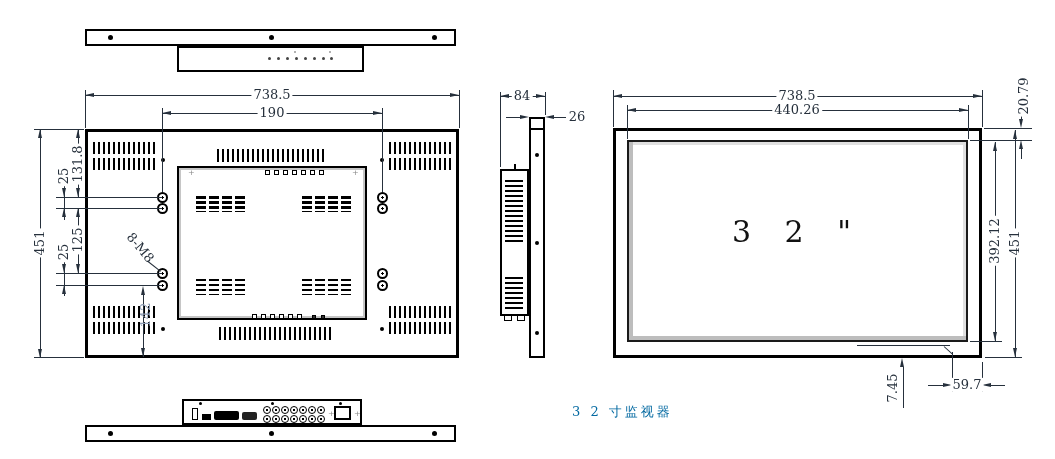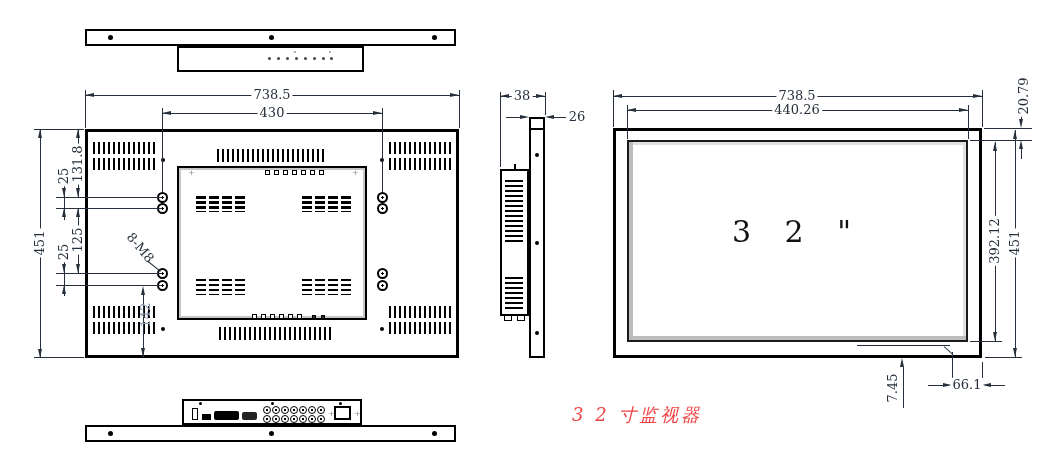--- a/index.html
+++ b/index.html
@@ -9,21 +9,21 @@
   .thick{border-width:3px;}
   .ln{position:absolute;background:#26303c;}
   .geo{background:#000;}
   .dlab{position:absolute;font-size:13px;color:#26303c;background:#fff;padding:0 2px;
         white-space:nowrap;transform:translate(-50%,-50%);line-height:1.1;z-index:5;}
   .dlab.v{transform:translate(-50%,-50%) rotate(-90deg);}
   .dlab.nobg{background:transparent;}
   .dlab.faded{color:#8d9cb5;}
   .dlab.callout{transform:translate(-50%,-50%) rotate(50deg);background:transparent;}
   .big{position:absolute;font-size:30px;letter-spacing:12px;color:#111;text-align:center;}
-  .cap{position:absolute;font-size:18px;letter-spacing:3px;color:#ef4444;font-style:italic;}
+  .cap{position:absolute;font-size:13px;letter-spacing:3px;color:#0369a1;}
   .ar{position:absolute;width:0;height:0;border-style:solid;z-index:4;}
   .ar-l{border-width:2.5px 9px 2.5px 0;border-color:transparent #26303c transparent transparent;}
   .ar-r{border-width:2.5px 0 2.5px 9px;border-color:transparent transparent transparent #26303c;}
   .ar-u{border-width:0 2.5px 9px 2.5px;border-color:transparent transparent #26303c transparent;}
   .ar-d{border-width:9px 2.5px 0 2.5px;border-color:#26303c transparent transparent transparent;}
   .vent{position:absolute;background:repeating-linear-gradient(90deg,#000 0 2px,transparent 2px 5px);}
   .vent-h{position:absolute;background:repeating-linear-gradient(180deg,#000 0 2px,transparent 2px 5px);}
   .slots{position:absolute;display:flex;gap:3px;}
   .slots i{width:10px;height:16px;background:repeating-linear-gradient(180deg,#000 0 2.5px,transparent 2.5px 5px);}
   .hole{position:absolute;width:7px;height:7px;border:2px solid #000;border-radius:50%;
@@ -135,21 +135,21 @@
     <div class="ln" style="left:85px;top:95px;width:374px;height:1px;"></div>
     <i class="ar ar-l" style="left:85px;top:93px;"></i>
     <i class="ar ar-r" style="left:450px;top:93px;"></i>
     <span class="dlab" style="left:272px;top:95px;">738.5</span>
 
     <div class="ln" style="left:162px;top:108px;width:1px;height:84px;"></div>
     <div class="ln" style="left:382px;top:108px;width:1px;height:84px;"></div>
     <div class="ln" style="left:162px;top:113px;width:220px;height:1px;"></div>
     <i class="ar ar-l" style="left:162px;top:111px;"></i>
     <i class="ar ar-r" style="left:373px;top:111px;"></i>
-    <span class="dlab" style="left:272px;top:113px;">430</span>
+    <span class="dlab" style="left:272px;top:113px;">190</span>
 
     <div class="ln" style="left:34px;top:129px;width:50px;height:1px;"></div>
     <div class="ln" style="left:34px;top:357px;width:50px;height:1px;"></div>
     <div class="ln" style="left:40px;top:129px;width:1px;height:229px;"></div>
     <i class="ar ar-u" style="left:38px;top:129px;"></i>
     <i class="ar ar-d" style="left:38px;top:349px;"></i>
     <span class="dlab v" style="left:40px;top:243px;">451</span>
 
     <div class="ln" style="left:56px;top:197px;width:106px;height:1px;"></div>
     <div class="ln" style="left:56px;top:208px;width:106px;height:1px;"></div>
@@ -196,21 +196,21 @@
     <div class="ln geo" style="left:529px;top:128px;width:16px;height:2px;"></div>
     <i class="dot" style="left:535px;top:153px;width:4px;height:4px;"></i>
     <i class="dot" style="left:535px;top:241px;width:4px;height:4px;"></i>
     <i class="dot" style="left:535px;top:331px;width:4px;height:4px;"></i>
 
     <div class="ln" style="left:500px;top:92px;width:1px;height:75px;"></div>
     <div class="ln" style="left:545px;top:92px;width:1px;height:23px;"></div>
     <div class="ln" style="left:500px;top:96px;width:45px;height:1px;"></div>
     <i class="ar ar-l" style="left:500px;top:94px;"></i>
     <i class="ar ar-r" style="left:536px;top:94px;"></i>
-    <span class="dlab" style="left:522px;top:96px;">38</span>
+    <span class="dlab" style="left:522px;top:96px;">84</span>
 
     <div class="ln" style="left:506px;top:117px;width:14px;height:1px;"></div>
     <i class="ar ar-r" style="left:520px;top:115px;"></i>
     <i class="ar ar-l" style="left:545px;top:115px;"></i>
     <div class="ln" style="left:554px;top:117px;width:12px;height:1px;"></div>
     <span class="dlab" style="left:577px;top:117px;">26</span>
   </div>
 
   <div>
     <div class="rect thick" style="left:613px;top:128px;width:369px;height:230px;"></div>
@@ -257,21 +257,21 @@
     <span class="dlab v nobg" style="left:893px;top:388px;">7.45</span>
 
     <div class="ln" style="left:944px;top:346px;width:11px;height:1px;transform:rotate(42deg);transform-origin:left center;"></div>
     <div class="ln" style="left:952px;top:352px;width:1px;height:40px;"></div>
     <div class="ln" style="left:982px;top:362px;width:1px;height:30px;"></div>
     <div class="ln" style="left:928px;top:385px;width:15px;height:1px;"></div>
     <i class="ar ar-r" style="left:943px;top:383px;"></i>
     <div class="ln" style="left:952px;top:385px;width:30px;height:1px;"></div>
     <i class="ar ar-l" style="left:982px;top:383px;"></i>
     <div class="ln" style="left:991px;top:385px;width:14px;height:1px;"></div>
-    <span class="dlab" style="left:967px;top:385px;">66.1</span>
+    <span class="dlab" style="left:967px;top:385px;">59.7</span>
   </div>
 
   <div>
     <div class="rect" style="left:182px;top:399px;width:180px;height:26px;"></div>
     <div class="rect" style="left:85px;top:425px;width:371px;height:17px;"></div>
     <i class="dot" style="left:108px;top:431px;width:5px;height:5px;"></i>
     <i class="dot" style="left:269px;top:431px;width:5px;height:5px;"></i>
     <i class="dot" style="left:432px;top:431px;width:5px;height:5px;"></i>
     <i class="dot" style="left:199px;top:402px;width:3px;height:3px;"></i>
     <i class="dot" style="left:271px;top:402px;width:3px;height:3px;"></i>

